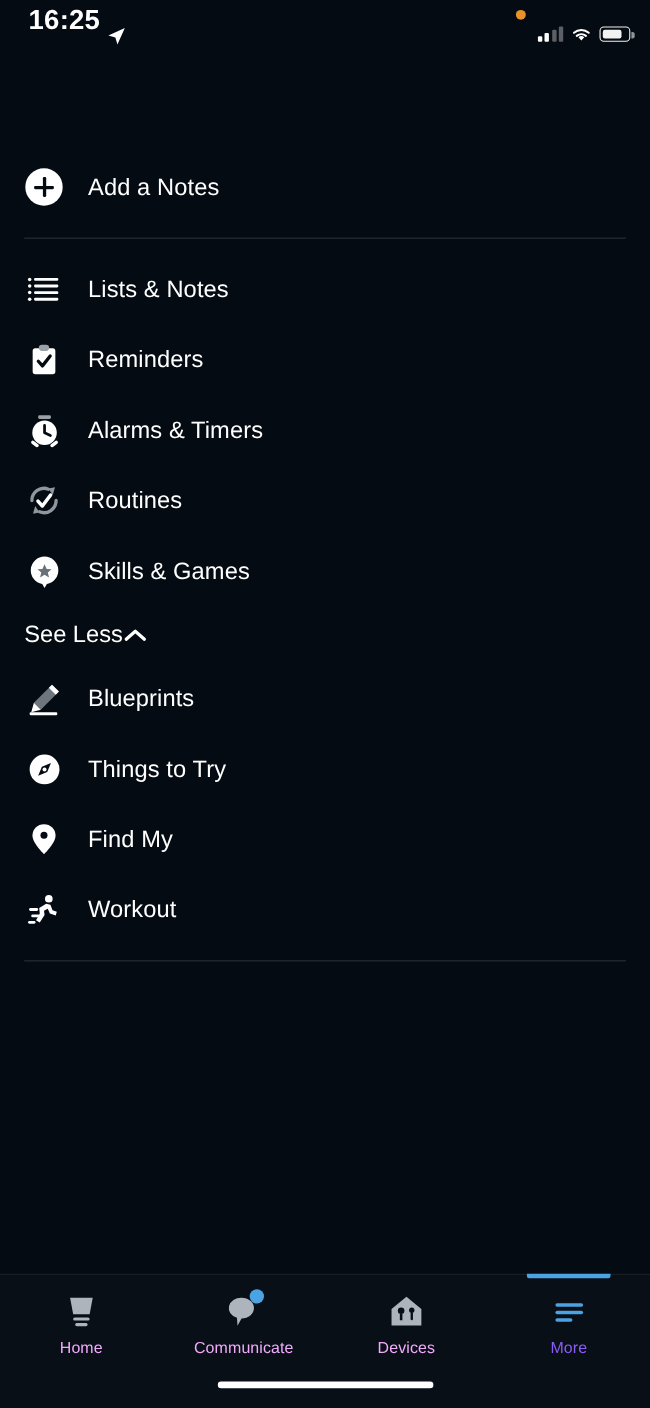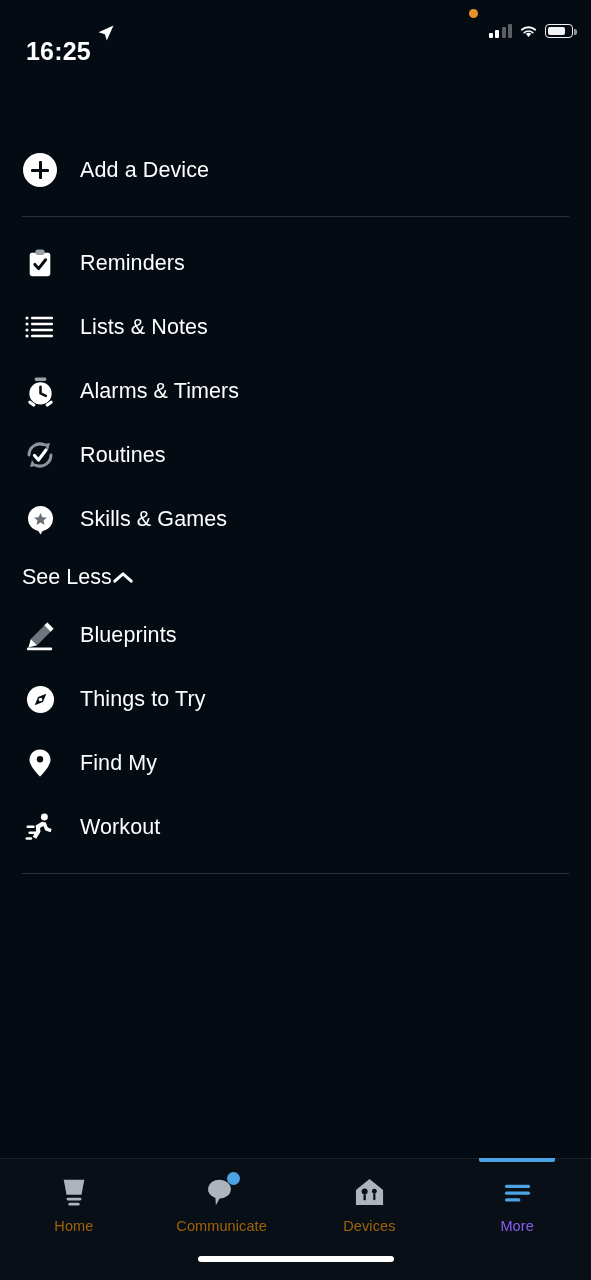--- a/index.html
+++ b/index.html
@@ -7,21 +7,21 @@
     width:591px; height:1280px;
     background:#050B12;
     font-family:"Liberation Sans", sans-serif;
     overflow:hidden;
   }
   #app { position:relative; width:591px; height:1280px; background:#050B12; }
 
   
   .statusbar { position:absolute; top:0; left:0; width:591px; height:60px; }
   .sb-time {
-    position:absolute; left:26px; top:37px;
+    position:absolute; left:26px; top:4px;
     color:#ffffff; font-size:25px; font-weight:bold; letter-spacing:.2px;
   }
   .sb-locarrow { position:absolute; left:97px; top:24px; width:18px; height:18px; }
   .sb-dot {
     position:absolute; left:469px; top:9px;
     width:9px; height:9px; border-radius:50%; background:#E8922A;
   }
   .sb-right { position:absolute; right:18px; top:24px; display:flex; align-items:flex-end; gap:7px; }
   .bars { display:flex; align-items:flex-end; gap:2.5px; height:14px; }
   .bars i { display:block; width:4px; background:#5c6066; border-radius:1px; }
@@ -81,21 +81,21 @@
     position:absolute; left:0; bottom:0; width:591px; height:122px;
     background:#090F17; border-top:1px solid #1b2129;
     display:flex; align-items:flex-start;
   }
   .tab {
     position:relative; flex:1 1 0;
     display:flex; flex-direction:column; align-items:center;
     padding-top:14px; gap:7px;
   }
   .tab .t-ico { height:38px; display:flex; align-items:center; justify-content:center; }
-  .tab .t-lbl { font-size:14.5px; color:#a16207; letter-spacing:.1px; }
+  .tab .t-lbl { font-size:14.5px; color:#f0abfc; letter-spacing:.1px; }
   .tab.active .t-lbl { color:#8b5cf6; }
   .tab .indicator {
     position:absolute; top:-1px; left:50%; transform:translateX(-50%);
     width:76px; height:4px; background:#4BA3E3; border-radius:0 0 2px 2px;
   }
   .badge {
     position:absolute; width:13px; height:13px; border-radius:50%;
     background:#4BA3E3; right:-2px; top:-1px;
   }
   .homebar {
@@ -131,35 +131,24 @@
       </div>
     </div>
   </div>
 
   <div class="list">
 
     <div class="row">
       <div class="ico">
         <div class="addcircle"></div>
       </div>
-      <div class="lbl">Add a Device</div>
+      <div class="lbl">Add a Notes</div>
     </div>
 
     <div class="hr"></div>
-
-    <div class="row">
-      <div class="ico">
-        <svg viewBox="0 0 32 32" width="30" height="30">
-          <rect x="5" y="5" width="22" height="25" rx="2.5" fill="#ffffff"></rect>
-          <rect x="11" y="1.5" width="10" height="6" rx="3" fill="#9aa1a9"></rect>
-          <path d="M10.5 17.5 L14.5 22 L22 12.5" stroke="#050B12" stroke-width="3.2" fill="none" stroke-linecap="round" stroke-linejoin="round"></path>
-        </svg>
-      </div>
-      <div class="lbl">Reminders</div>
-    </div>
 
     <div class="row">
       <div class="ico">
         <svg viewBox="0 0 32 32" width="32" height="32">
           <g fill="#ffffff">
             <circle cx="3" cy="7" r="1.6"></circle>
               <rect x="7" y="5.7" width="22" height="2.6" rx="1"></rect>
             <circle cx="3" cy="13" r="1.6"></circle>
               <rect x="7" y="11.7" width="22" height="2.6" rx="1"></rect>
             <circle cx="3" cy="19" r="1.6"></circle>
@@ -167,20 +156,31 @@
             <circle cx="3" cy="25" r="1.6"></circle>
               <rect x="7" y="23.7" width="22" height="2.6" rx="1"></rect>
           </g>
         </svg>
       </div>
       <div class="lbl">Lists &amp; Notes</div>
     </div>
 
     <div class="row">
       <div class="ico">
+        <svg viewBox="0 0 32 32" width="30" height="30">
+          <rect x="5" y="5" width="22" height="25" rx="2.5" fill="#ffffff"></rect>
+          <rect x="11" y="1.5" width="10" height="6" rx="3" fill="#9aa1a9"></rect>
+          <path d="M10.5 17.5 L14.5 22 L22 12.5" stroke="#050B12" stroke-width="3.2" fill="none" stroke-linecap="round" stroke-linejoin="round"></path>
+        </svg>
+      </div>
+      <div class="lbl">Reminders</div>
+    </div>
+
+    <div class="row">
+      <div class="ico">
         <svg viewBox="0 0 32 32" width="31" height="31">
           <rect x="10" y="1.5" width="12" height="3.6" rx="1.4" fill="#9aa1a9"></rect>
           <circle cx="16" cy="18" r="11.5" fill="#ffffff"></circle>
           <path d="M5 27 L9 30 M27 27 L23 30" stroke="#ffffff" stroke-width="3.2" stroke-linecap="round"></path>
           <path d="M16 11 L16 18 L21.5 20.5" stroke="#050B12" stroke-width="2.6" fill="none" stroke-linecap="round" stroke-linejoin="round"></path>
         </svg>
       </div>
       <div class="lbl">Alarms &amp; Timers</div>
     </div>
 

